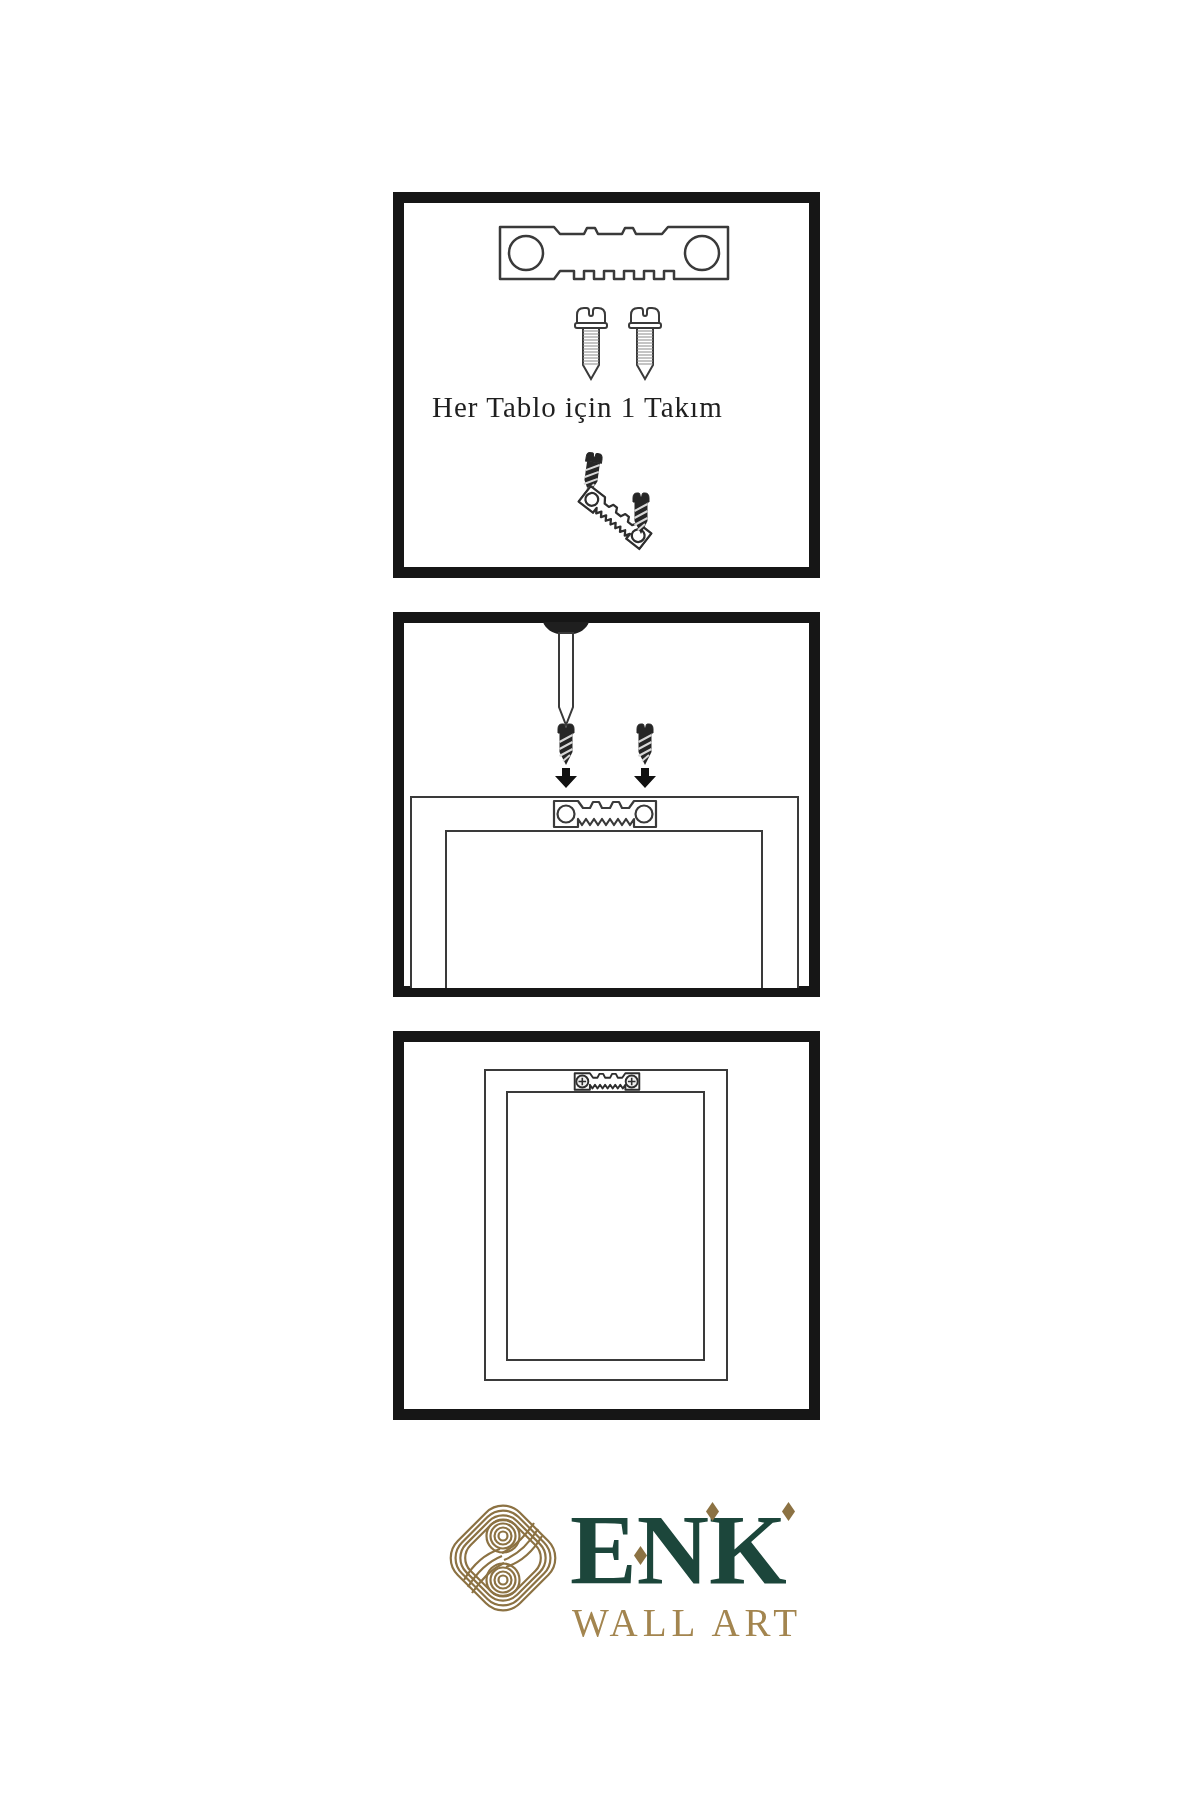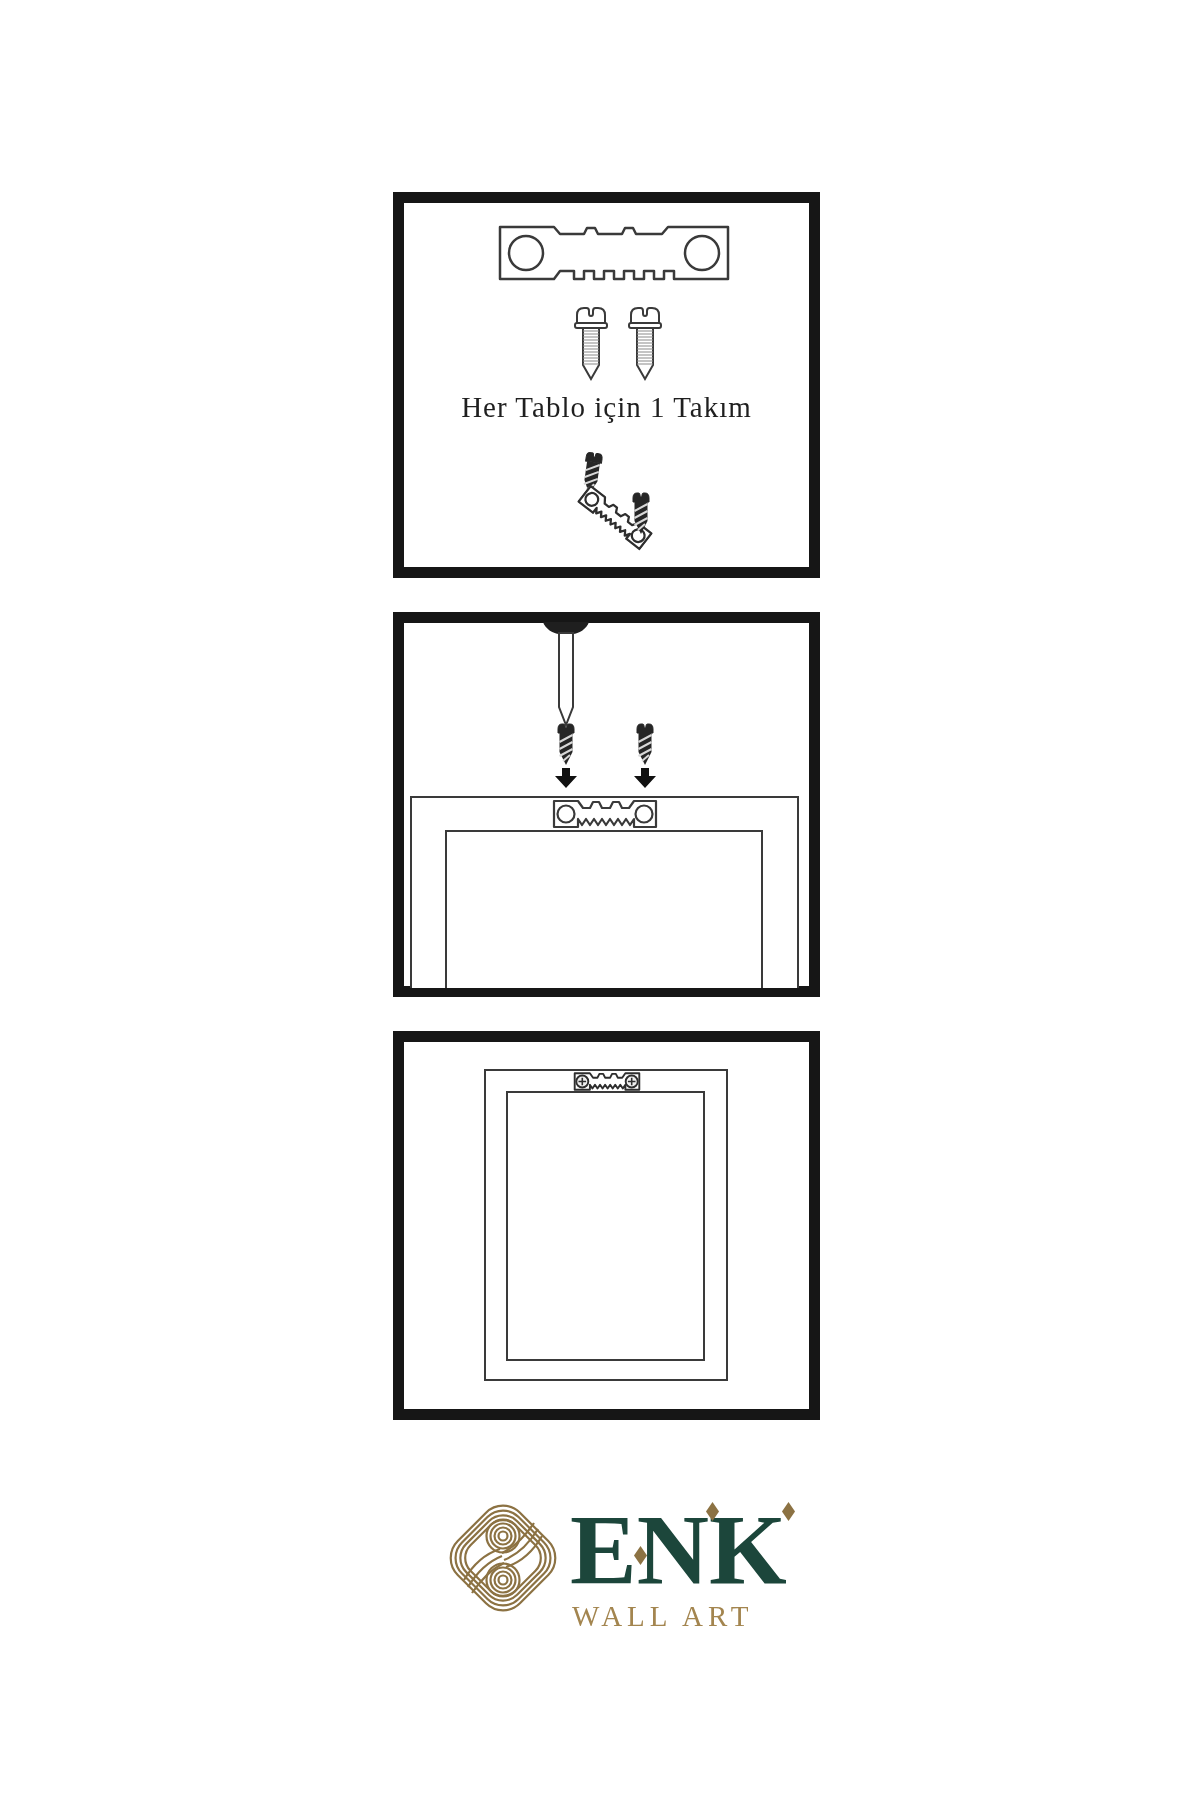--- a/index.html
+++ b/index.html
@@ -3,30 +3,30 @@
 <meta charset="utf-8">
 <style>
   html,body{margin:0;padding:0;}
   body{width:1200px;height:1800px;background:#ffffff;position:relative;
        font-family:"Liberation Serif", serif; overflow:hidden;}
   .panel{position:absolute;left:393px;width:405px;border:11px solid #161616;background:#fff;}
   #panel1{top:192px;height:364px;}
   #panel2{top:612px;height:363px;}
   #panel3{top:1031px;height:367px;}
   .abs{position:absolute;}
-  .caption{position:absolute;top:188px;left:0;right:0;text-align:center;
-           font-size:29px;color:#1f1f1f;letter-spacing:1px;white-space:nowrap;}
+  .caption{position:absolute;top:188px;left:0;right:0;text-align:left;
+           font-size:29px;color:#1f1f1f;letter-spacing:1px;white-space:nowrap;padding-left:28px;}
   .frame-rect{position:absolute;border:2px solid #3a3a3a;border-bottom:none;background:#fff;}
   .frame-rect3{position:absolute;border:2px solid #3a3a3a;background:#fff;}
   .arrow{position:absolute;}
   
   #logo{position:absolute;left:438px;top:1488px;width:360px;height:150px;}
   .brand-name{position:absolute;left:132px;top:12px;font-size:100px;line-height:1;
               font-weight:700;color:#1c463b;letter-spacing:0px;text-align:center;}
-  .brand-tagline{position:absolute;left:134px;top:112px;font-size:29px;letter-spacing:5px;
+  .brand-tagline{position:absolute;left:134px;top:112px;font-size:39px;letter-spacing:5px;
               color:#a3854f;font-weight:400;white-space:nowrap;}
   .diamond{position:absolute;width:13px;height:19px;background:#8c7243;
            clip-path:polygon(50% 0,100% 50%,50% 100%,0 50%);}
 </style>
 </head>
 <body>
 
 <div class="panel" id="panel1">
 
   <svg class="abs" style="left:94px;top:22px;" width="232" height="56" viewBox="0 0 232 56">

